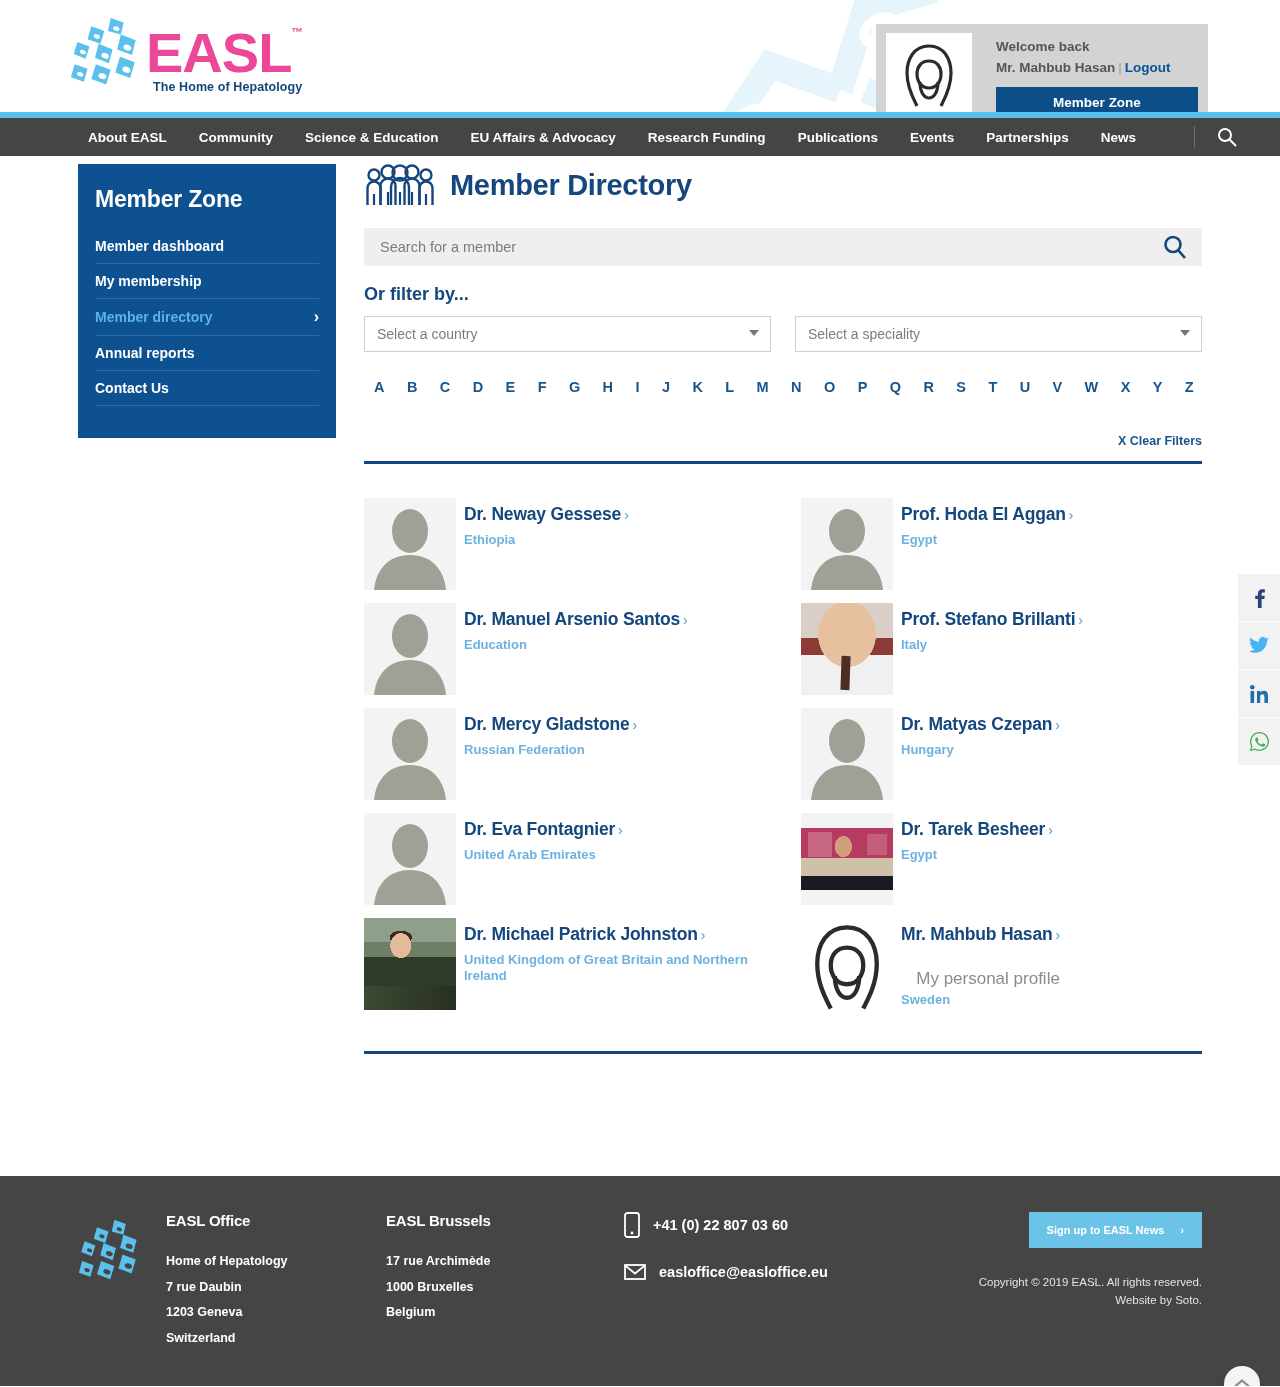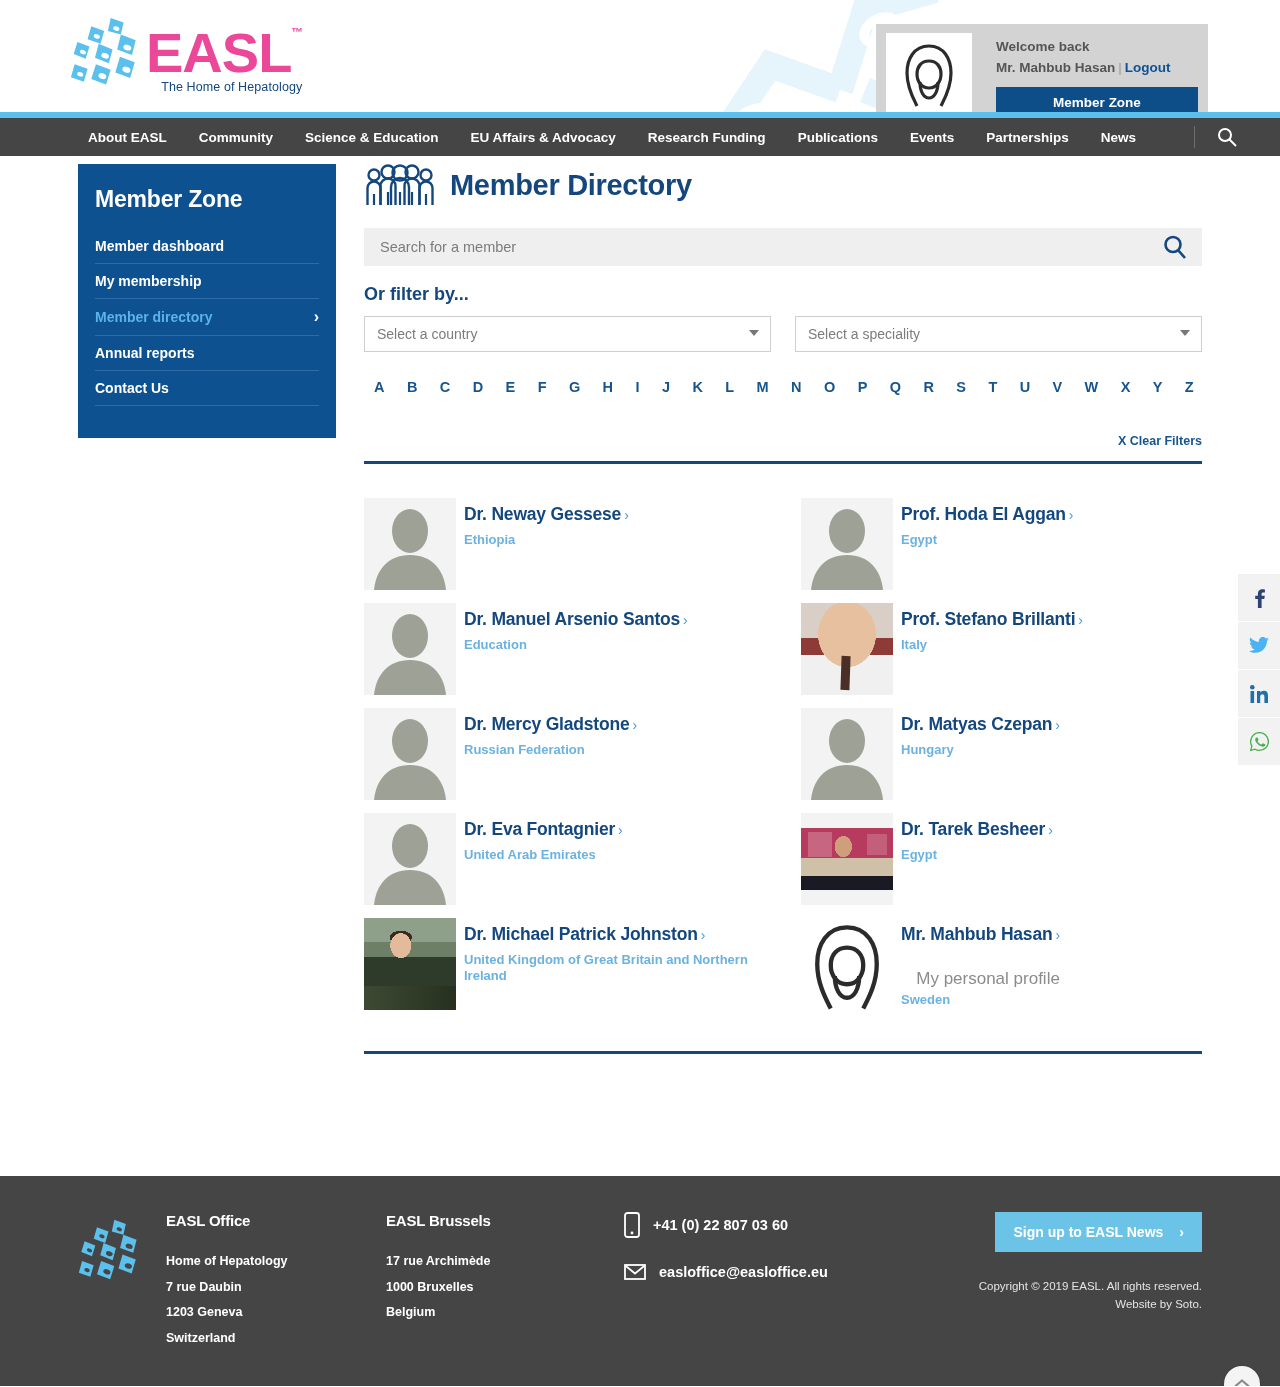--- a/index.html
+++ b/index.html
@@ -46,21 +46,21 @@
   }
   .logo-tm {
     font-size: 12px;
     vertical-align: super;
     font-weight: bold;
     position: relative;
     top: -16px;
   }
   .logo-tag {
     font-size: 12.5px;
-    font-weight: normal;
+    font-weight: bold;
     color: #14477d;
     text-align: right;
     margin-top: 1px;
     letter-spacing: 0.1px;
   }
 
   .user-panel {
     position: absolute;
     right: 72px; top: 4px;
     width: 332px;
@@ -417,21 +417,21 @@
     font-weight: bold;
     margin-bottom: 26px;
   }
   .footer-right { flex: 1; text-align: right; }
   .signup-btn {
     display: inline-flex;
     align-items: center;
     gap: 16px;
     background: #6cc3e8;
     color: #ffffff;
-    font-size: 14px;
+    font-size: 11px;
     font-weight: bold;
     padding: 12px 18px;
     text-decoration: none;
     cursor: pointer;
     border: none;
     font-family: "Liberation Sans", sans-serif;
   }
   .legal {
     margin-top: 26px;
     font-size: 11.5px;

